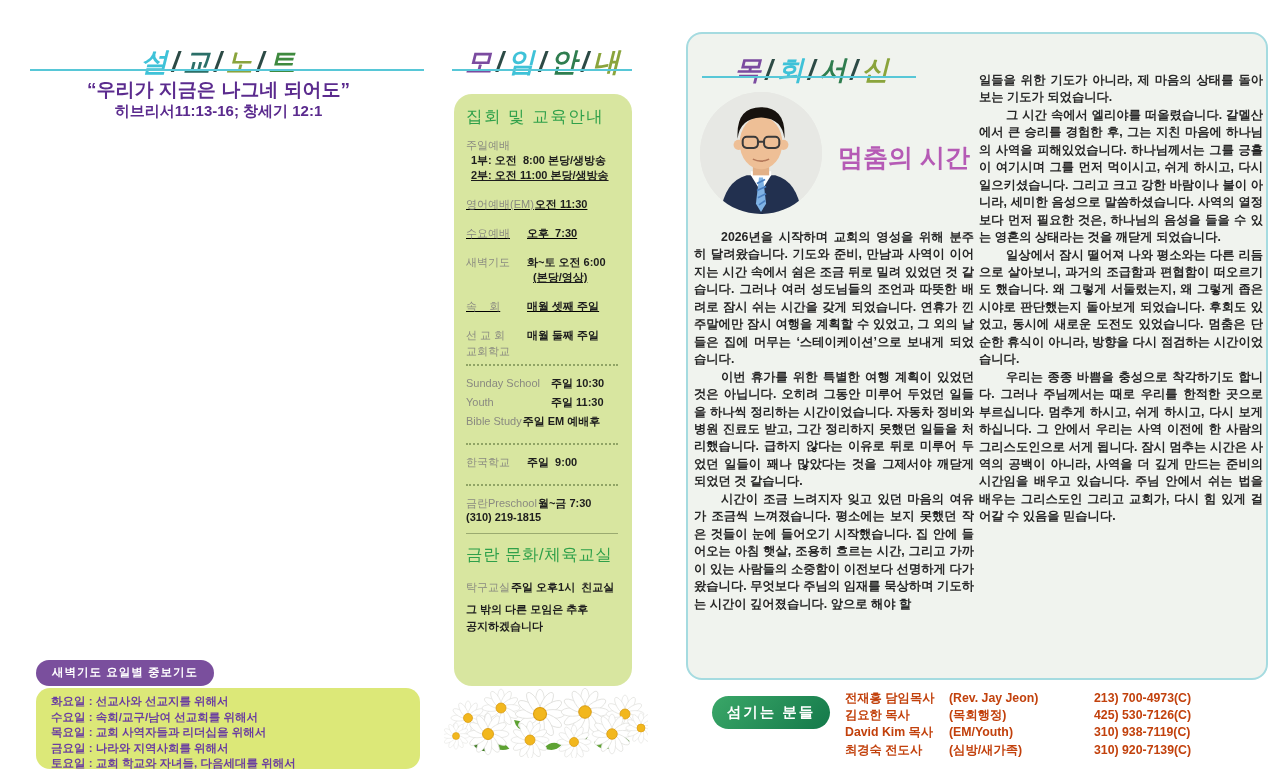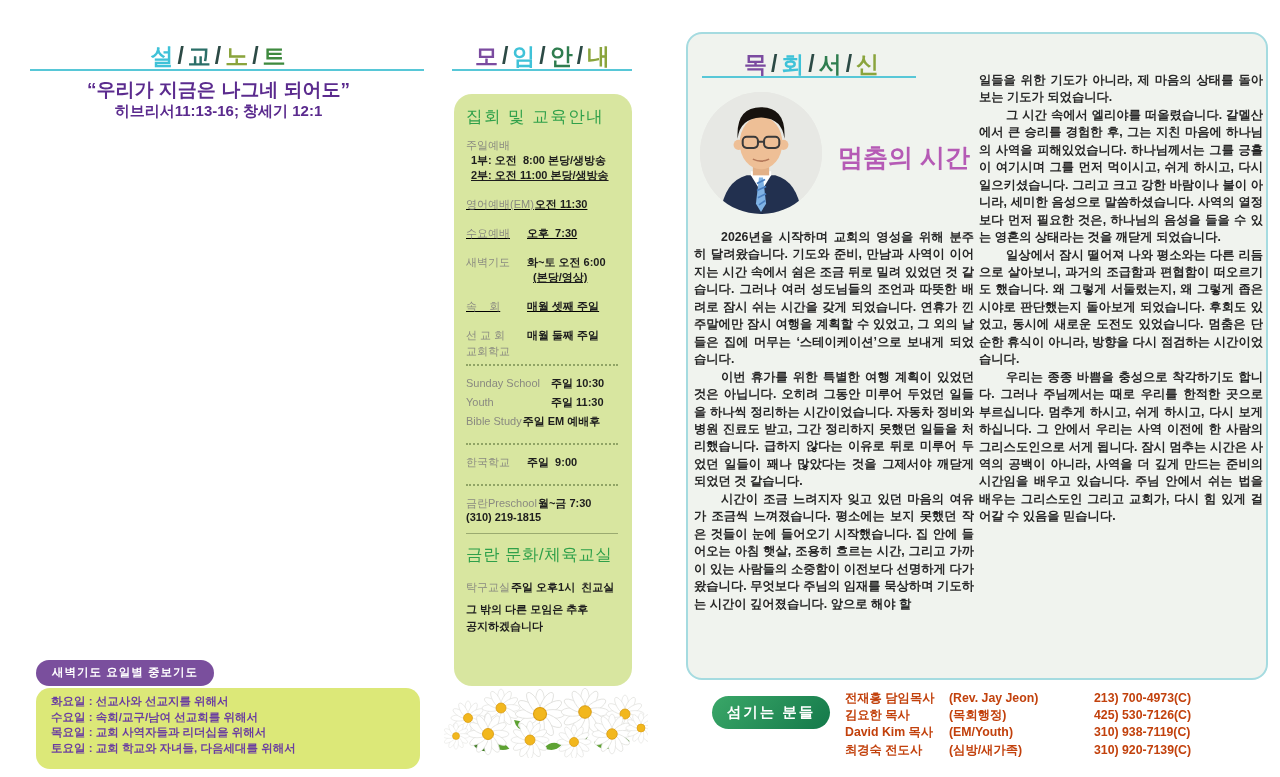--- a/index.html
+++ b/index.html
@@ -6,21 +6,21 @@
   html,body { margin:0; padding:0; }
   body {
     width:1280px; height:777px; position:relative; overflow:hidden;
     background:#ffffff;
     font-family:"Liberation Sans","DejaVu Sans",sans-serif;
     -webkit-font-smoothing:antialiased;
   }
   .abs { position:absolute; }
 
   
-  .hdr { font-size:23px; font-weight:bold; letter-spacing:1px; white-space:nowrap; }
+  .hdr { font-size:27px; font-weight:bold; letter-spacing:1px; white-space:nowrap;font-style:italic; }
   .hdr .slash { color:#2c4a45; padding:0 3px; font-weight:bold; }
   .rule { position:absolute; height:2px; background:#57c7d7; }
 
   
   .hdr-left   { left:0; top:26px; width:437px; text-align:center; }
   .rule-left  { left:30px;  top:69px; width:394px; }
   .sermon-title { left:0; top:77px; width:437px; text-align:center;
                   font-size:19px; font-weight:bold; color:#5b2b8e; }
   .sermon-scripture { left:0; top:102px; width:437px; text-align:center;
                   font-size:15px; font-weight:bold; color:#5b2b8e; }
@@ -88,20 +88,21 @@
 <h1 class="abs hdr hdr-left"><span style="color: rgb(63, 194, 216);">설</span><span class="slash">/</span><span style="color: rgb(43, 111, 104);">교</span><span class="slash">/</span><span style="color: rgb(138, 164, 60);">노</span><span class="slash">/</span><span style="color: rgb(63, 138, 63);">트</span></h1>
 <div class="rule rule-left"></div>
 <div class="abs sermon-title">“우리가 지금은 나그네 되어도”</div>
 <div class="abs sermon-scripture">히브리서11:13-16; 창세기 12:1</div>
 
 <div class="abs dawn-badge">새벽기도 요일별 중보기도</div>
 <div class="abs dawn-box">
   <div>화요일 : 선교사와 선교지를 위해서</div>
   <div>수요일 : 속회/교구/남여 선교회를 위해서</div>
   <div>목요일 : 교회 사역자들과 리더십을 위해서</div>
+  <div>금요일 : 나라와 지역사회를 위해서</div>
   <div>토요일 : 교회 학교와 자녀들, 다음세대를 위해서</div>
 </div>
 
 <h1 class="abs hdr hdr-mid"><span style="color: rgb(123, 75, 160);">모</span><span class="slash">/</span><span style="color: rgb(63, 194, 216);">임</span><span class="slash">/</span><span style="color: rgb(47, 125, 79);">안</span><span class="slash">/</span><span style="color: rgb(138, 164, 60);">내</span></h1>
 <div class="rule rule-mid"></div>
 
 <div class="abs green-box">
   <div class="box-title">집회 및 교육안내</div>
 
   <div class="m-lbl">주일예배</div>

